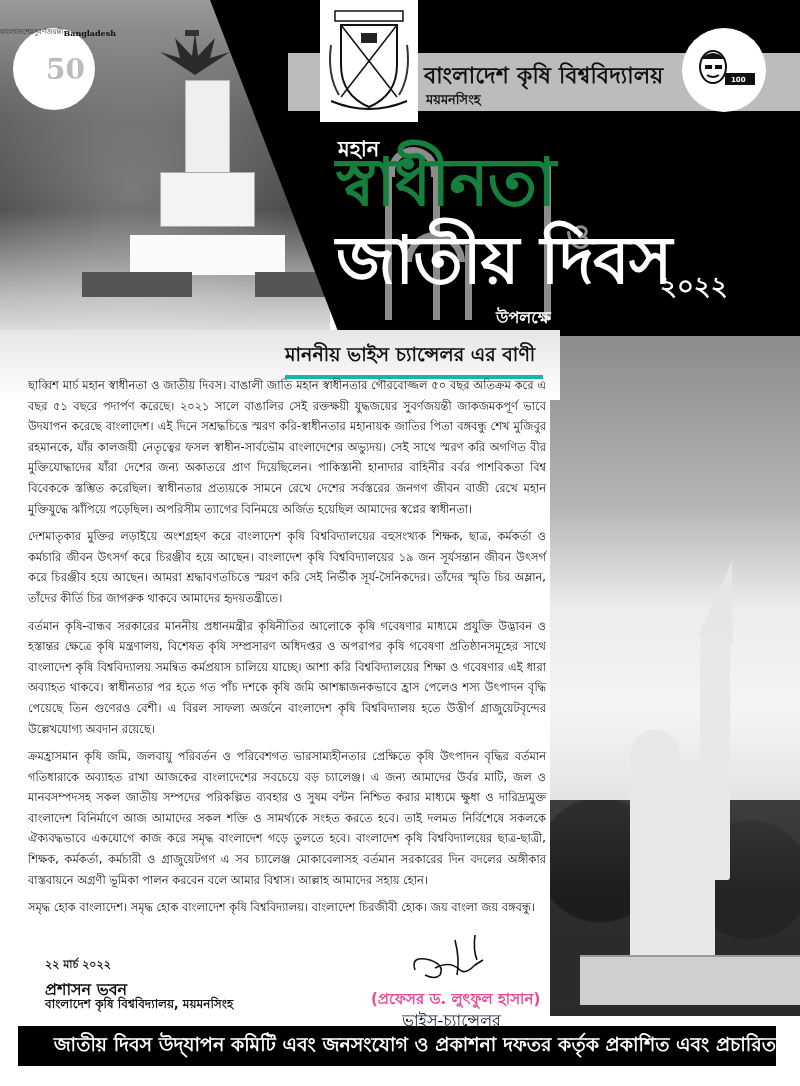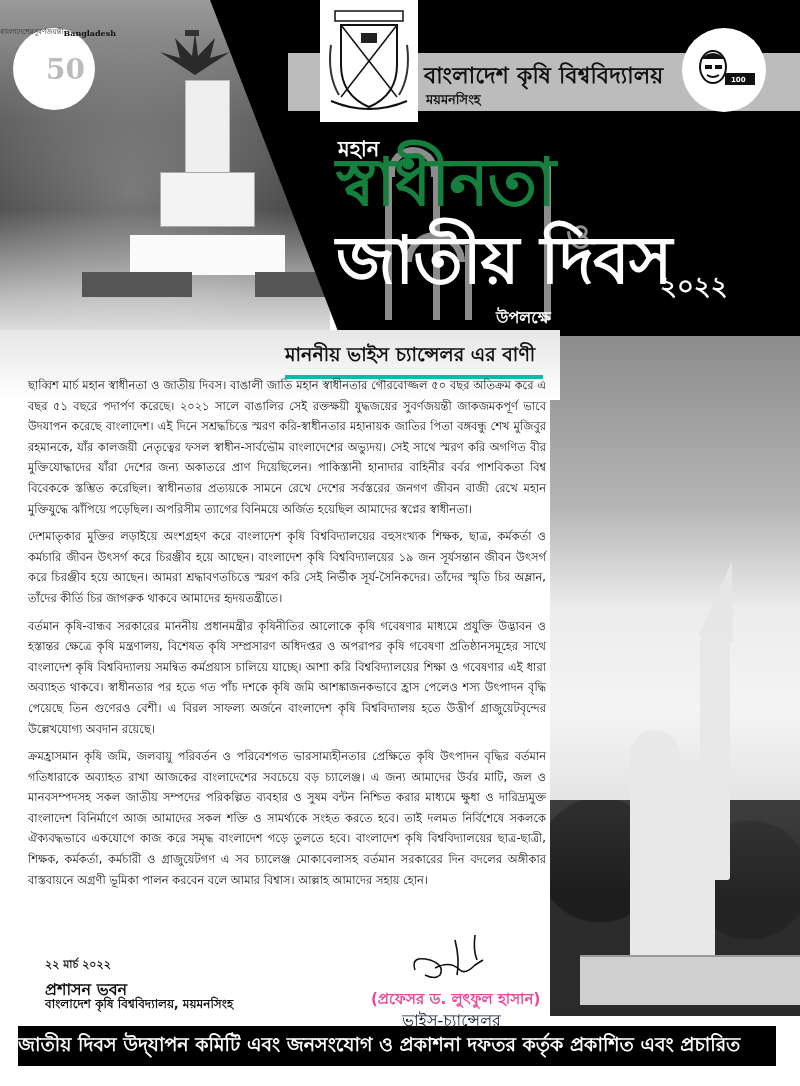--- a/index.html
+++ b/index.html
@@ -100,21 +100,21 @@
     
     .date { position: absolute; left: 45px; top: 956px; font-size: 11px; font-weight: bold; color: #111; }
     .office { position: absolute; left: 45px; top: 977px; font-size: 16px; font-weight: bold; color: #111; }
     .address { position: absolute; left: 45px; top: 995px; font-size: 12px; font-weight: bold; color: #111; }
     .signature { position: absolute; left: 405px; top: 930px; width: 90px; height: 55px; }
     .signer-name { position: absolute; left: 371px; top: 987px; font-size: 15px; font-weight: bold; color: #ec4899; }
     .signer-title { position: absolute; left: 402px; top: 1008px; font-size: 16px; color: #0f172a; }
 
     .footer-banner {
       position: absolute; left: 18px; top: 1026px; width: 487px; height: 40px; background: #000;
-      display: flex; align-items: center; justify-content: flex-start; width: 488px;
+      display: flex; align-items: center; justify-content: flex-end; width: 488px;
     }
     .footer-banner { width: 488px; }
     .footer-text { color: #fff; font-size: 19px; font-weight: bold; white-space: nowrap; }
   </style>
 </head>
 <body>
 
 <div class="bg-photo-left"></div>
 <div class="monument">
   <svg class="flower" viewBox="0 0 90 50">
@@ -180,20 +180,21 @@
 <div class="t-year">২০২২</div>
 <div class="t-upolokkhe">উপলক্ষে</div>
 
 <div class="msg-heading">মাননীয় ভাইস চ্যান্সেলর এর বাণী</div>
 
 <div class="body-text">
   <p>ছাব্বিশ মার্চ মহান স্বাধীনতা ও জাতীয় দিবস। বাঙালী জাতি মহান স্বাধীনতার গৌরবোজ্জল ৫০ বছর অতিক্রম করে এ বছর ৫১ বছরে পদার্পণ করেছে। ২০২১ সালে বাঙালির সেই রক্তক্ষয়ী যুদ্ধজয়ের সুবর্ণজয়ন্তী জাকজমকপূর্ণ ভাবে উদযাপন করেছে বাংলাদেশ। এই দিনে সশ্রদ্ধচিত্তে স্মরণ করি-স্বাধীনতার মহানায়ক জাতির পিতা বঙ্গবন্ধু শেখ মুজিবুর রহমানকে, যাঁর কালজয়ী নেতৃত্বের ফসল স্বাধীন-সার্বভৌম বাংলাদেশের অভ্যুদয়। সেই সাথে স্মরণ করি অগণিত বীর মুক্তিযোদ্ধাদের যাঁরা দেশের জন্য অকাতরে প্রাণ দিয়েছিলেন। পাকিস্তানী হানাদার বাহিনীর বর্বর পাশবিকতা বিশ্ব বিবেককে স্তম্ভিত করেছিল। স্বাধীনতার প্রত্যয়কে সামনে রেখে দেশের সর্বস্তরের জনগণ জীবন বাজী রেখে মহান মুক্তিযুদ্ধে ঝাঁপিয়ে পড়েছিল। অপরিসীম ত্যাগের বিনিময়ে অর্জিত হয়েছিল আমাদের স্বপ্নের স্বাধীনতা।</p>
   <p>দেশমাতৃকার মুক্তির লড়াইয়ে অংশগ্রহণ করে বাংলাদেশ কৃষি বিশ্ববিদ্যালয়ের বহুসংখ্যক শিক্ষক, ছাত্র, কর্মকর্তা ও কর্মচারি জীবন উৎসর্গ করে চিরঞ্জীব হয়ে আছেন। বাংলাদেশ কৃষি বিশ্ববিদ্যালয়ের ১৯ জন সূর্যসন্তান জীবন উৎসর্গ করে চিরঞ্জীব হয়ে আছেন। আমরা শ্রদ্ধাবণতচিত্তে স্মরণ করি সেই নির্ভীক সূর্য-সৈনিকদের। তাঁদের স্মৃতি চির অম্লান, তাঁদের কীর্তি চির জাগরুক থাকবে আমাদের হৃদয়তন্ত্রীতে।</p>
   <p>বর্তমান কৃষি-বান্ধব সরকারের মাননীয় প্রধানমন্ত্রীর কৃষিনীতির আলোকে কৃষি গবেষণার মাধ্যমে প্রযুক্তি উদ্ভাবন ও হস্তান্তর ক্ষেত্রে কৃষি মন্ত্রণালয়, বিশেষত কৃষি সম্প্রসারণ অধিদপ্তর ও অপরাপর কৃষি গবেষণা প্রতিষ্ঠানসমূহের সাথে বাংলাদেশ কৃষি বিশ্ববিদ্যালয় সমন্বিত কর্মপ্রয়াস চালিয়ে যাচ্ছে। আশা করি বিশ্ববিদ্যালয়ের শিক্ষা ও গবেষণার এই ধারা অব্যাহত থাকবে। স্বাধীনতার পর হতে গত পাঁচ দশকে কৃষি জমি আশঙ্কাজনকভাবে হ্রাস পেলেও শস্য উৎপাদন বৃদ্ধি পেয়েছে তিন গুণেরও বেশী। এ বিরল সাফল্য অর্জনে বাংলাদেশ কৃষি বিশ্ববিদ্যালয় হতে উত্তীর্ণ গ্রাজুয়েটবৃন্দের উল্লেখযোগ্য অবদান রয়েছে।</p>
   <p>ক্রমহ্রাসমান কৃষি জমি, জলবায়ু পরিবর্তন ও পরিবেশগত ভারসাম্যহীনতার প্রেক্ষিতে কৃষি উৎপাদন বৃদ্ধির বর্তমান গতিধারাকে অব্যাহত রাখা আজকের বাংলাদেশের সবচেয়ে বড় চ্যালেঞ্জ। এ জন্য আমাদের উর্বর মাটি, জল ও মানবসম্পদসহ সকল জাতীয় সম্পদের পরিকল্পিত ব্যবহার ও সুষম বন্টন নিশ্চিত করার মাধ্যমে ক্ষুধা ও দারিদ্র্যমুক্ত বাংলাদেশ বিনির্মাণে আজ আমাদের সকল শক্তি ও সামর্থ্যকে সংহত করতে হবে। তাই দলমত নির্বিশেষে সকলকে ঐক্যবদ্ধভাবে একযোগে কাজ করে সমৃদ্ধ বাংলাদেশ গড়ে তুলতে হবে। বাংলাদেশ কৃষি বিশ্ববিদ্যালয়ের ছাত্র-ছাত্রী, শিক্ষক, কর্মকর্তা, কর্মচারী ও গ্রাজুয়েটগণ এ সব চ্যালেঞ্জ মোকাবেলাসহ বর্তমান সরকারের দিন বদলের অঙ্গীকার বাস্তবায়নে অগ্রণী ভূমিকা পালন করবেন বলে আমার বিশ্বাস। আল্লাহ আমাদের সহায় হোন।</p>
+  <p>সমৃদ্ধ হোক বাংলাদেশ। সমৃদ্ধ হোক বাংলাদেশ কৃষি বিশ্ববিদ্যালয়। বাংলাদেশ চিরজীবী হোক। জয় বাংলা জয় বঙ্গবন্ধু।</p>
 </div>
 
 <div class="statue">
   <div class="trees"></div>
   <div class="flag"></div>
   <div class="fig" style="left:100px;top:70px;width:30px;height:250px;"></div>
   <div class="fig" style="left:30px;top:170px;width:50px;height:240px;"></div>
   <div class="fig" style="left:60px;top:200px;width:55px;height:220px;"></div>
   <div class="plinth"></div>
 </div>

